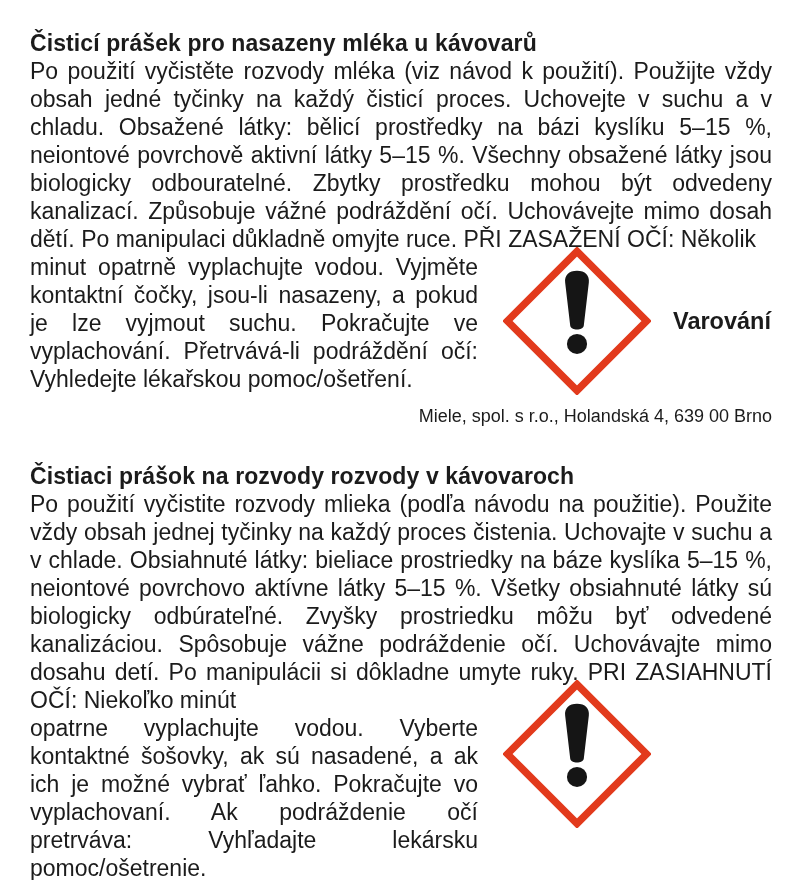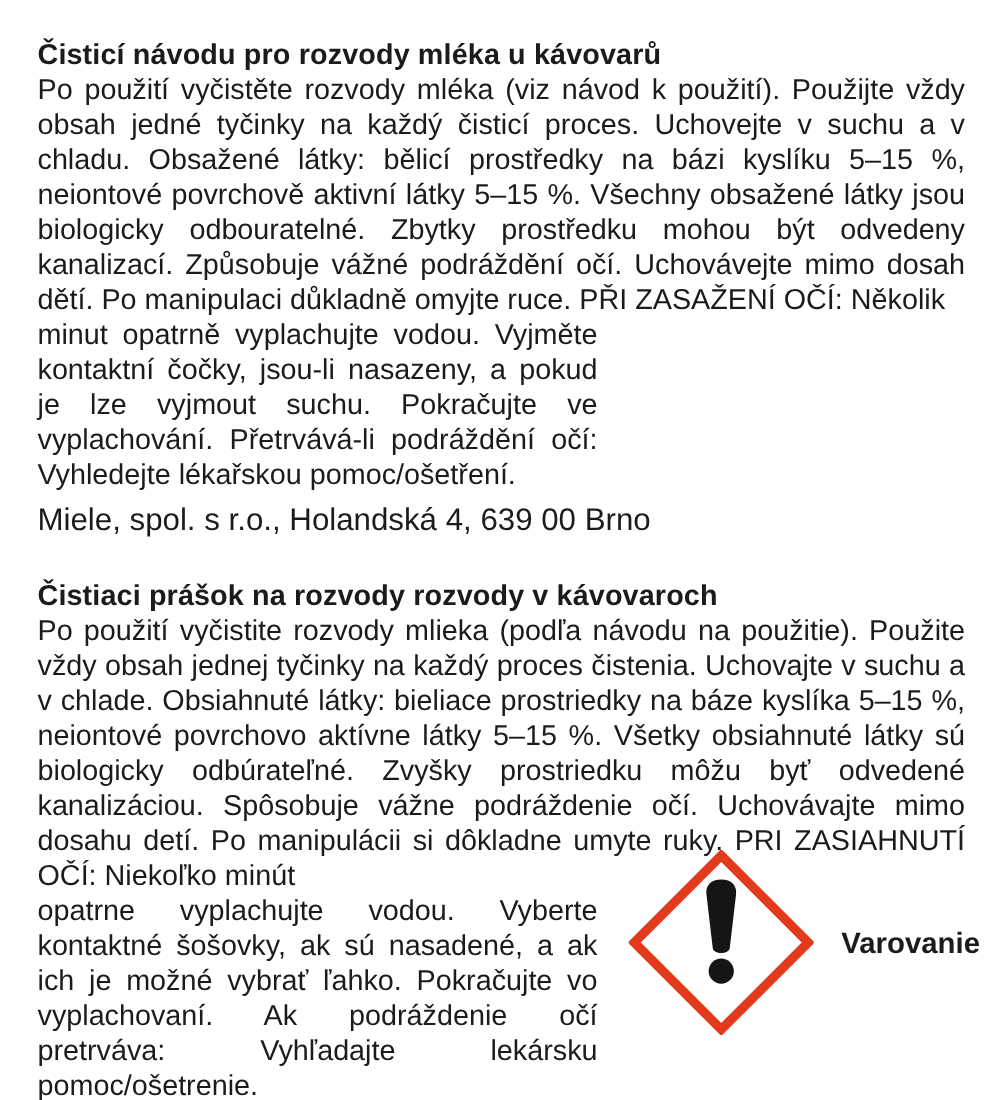--- a/index.html
+++ b/index.html
@@ -42,23 +42,23 @@
   }
   .body-wrap {
     margin: 0;
     width: 448px;
     font-size: 23px;
     line-height: 28px;
     text-align: justify;
   }
   .address {
     margin: 9px 0 0 0;
-    font-size: 25px;
+    font-size: 18px;
     line-height: 28px;
-    text-align: left;
+    text-align: right;
     white-space: nowrap;
   }
   .picto {
     position: absolute;
     left: 473px;
     top: 218px;
     display: flex;
     align-items: center;
     gap: 22px;
   }
@@ -72,34 +72,41 @@
     font-weight: bold;
     white-space: nowrap;
   }
 </style>
 </head>
 <body>
 
 <div class="page">
 
   <section class="label-section first">
-    <h2 class="product-title">Čisticí návodu pro rozvody mléka u kávovarů</h2>
+    <h2 class="product-title">Čisticí prášek pro nasazeny mléka u kávovarů</h2>
     <p class="body-main">Po použití vyčistěte rozvody mléka (viz návod k použití). Použijte vždy obsah jedné tyčinky na každý čisticí proces. Uchovejte v suchu a v chladu. Obsažené látky: bělicí prostředky na bázi kyslíku 5–15 %, neiontové povrchově aktivní látky 5–15 %. Všechny obsažené látky jsou biologicky odbouratelné. Zbytky prostředku mohou být odvedeny kanalizací. Způsobuje vážné podráždění očí. Uchovávejte mimo dosah dětí. Po manipulaci důkladně omyjte ruce. PŘI ZASAŽENÍ OČÍ: Několik</p>
     <p class="body-wrap">minut opatrně vyplachujte vodou. Vyjměte kontaktní čočky, jsou-li nasazeny, a pokud je lze vyjmout suchu. Pokračujte ve vyplachování. Přetrvává-li podráždění očí: Vyhledejte lékařskou pomoc/ošetření.</p>
     <p class="address">Miele, spol. s r.o., Holandská 4, 639 00 Brno</p>
+    <div class="picto">
+      <svg viewBox="0 0 100 100" aria-hidden="true">
+        <polygon points="50,3 97,50 50,97 3,50" fill="#ffffff" stroke="#e23a1c" stroke-width="5"></polygon>
+        <path d="M50 16 C55.5 16 58.6 19.2 58 24 L54.6 53 C54.2 56.6 45.8 56.6 45.4 53 L42 24 C41.4 19.2 44.5 16 50 16 Z" fill="#151515"></path>
+        <circle cx="50" cy="65.5" r="6.8" fill="#151515"></circle>
+      </svg>
+      <span class="signal-word">Varování</span>
+    </div>
   </section>
 
   <section class="label-section second">
     <h2 class="product-title">Čistiaci prášok na rozvody rozvody v kávovaroch</h2>
     <p class="body-main">Po použití vyčistite rozvody mlieka (podľa návodu na použitie). Použite vždy obsah jednej tyčinky na každý proces čistenia. Uchovajte v suchu a v chlade. Obsiahnuté látky: bieliace prostriedky na báze kyslíka 5–15 %, neiontové povrchovo aktívne látky 5–15 %. Všetky obsiahnuté látky sú biologicky odbúrateľné. Zvyšky prostriedku môžu byť odvedené kanalizáciou. Spôsobuje vážne podráždenie očí. Uchovávajte mimo dosahu detí. Po manipulácii si dôkladne umyte ruky. PRI ZASIAHNUTÍ OČÍ: Niekoľko minút</p>
     <p class="body-wrap">opatrne vyplachujte vodou. Vyberte kontaktné šošovky, ak sú nasadené, a ak ich je možné vybrať ľahko. Pokračujte vo vyplachovaní. Ak podráždenie očí pretrváva: Vyhľadajte lekársku pomoc/ošetrenie.</p>
 
     <div class="picto">
       <svg viewBox="0 0 100 100" aria-hidden="true">
         <polygon points="50,3 97,50 50,97 3,50" fill="#ffffff" stroke="#e23a1c" stroke-width="5"></polygon>
         <path d="M50 16 C55.5 16 58.6 19.2 58 24 L54.6 53 C54.2 56.6 45.8 56.6 45.4 53 L42 24 C41.4 19.2 44.5 16 50 16 Z" fill="#151515"></path>
         <circle cx="50" cy="65.5" r="6.8" fill="#151515"></circle>
       </svg>
-      <span class="signal-word">Varovanie</span>
     </div>
   </section>
 
 </div>
 
 </body></html>

